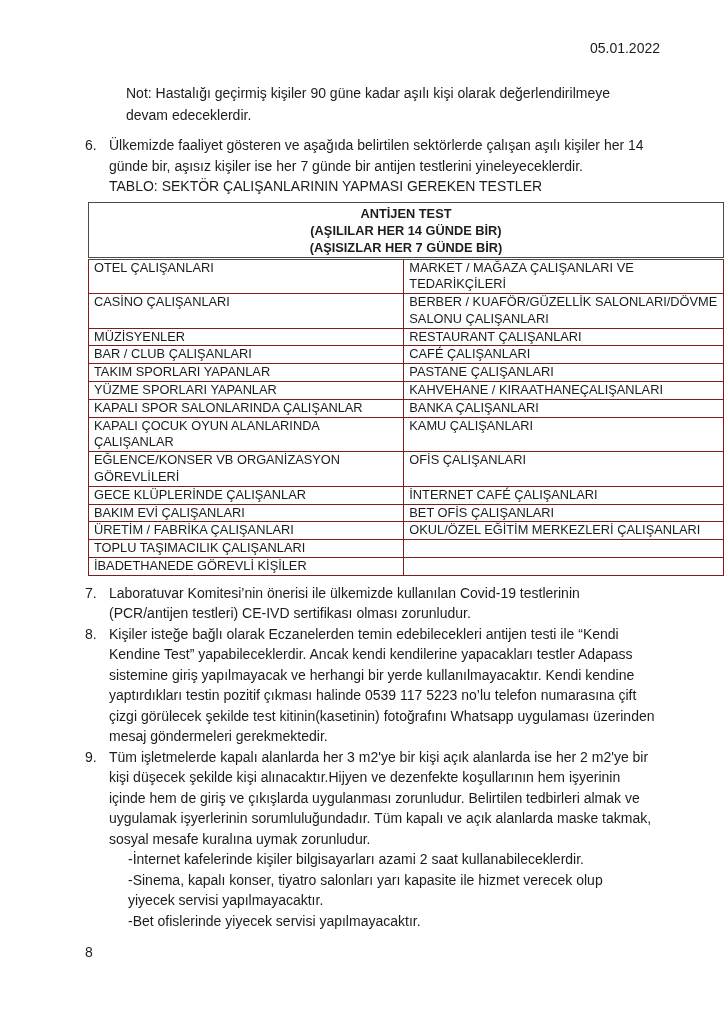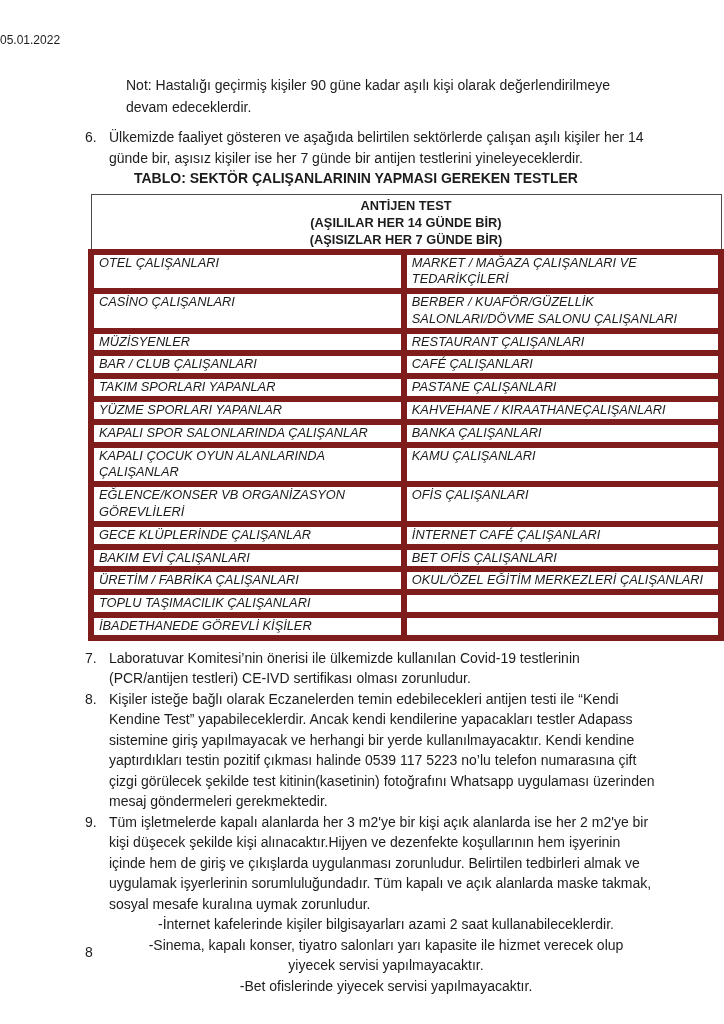--- a/index.html
+++ b/index.html
@@ -8,72 +8,70 @@
   .page {
     position: relative;
     width: 724px;
     height: 1024px;
     margin: 0 auto;
     background: #ffffff;
     color: #1c1c1c;
     overflow: hidden;
   }
   .date {
-    padding: 32px 64px 0 0;
-    text-align: left;
-    font-size: 12px;
+    padding: 40px 64px 0 0;
+    text-align: right;
+    font-size: 14px;
     line-height: 17px;
   }
   .note {
     margin: 26px 108px 0 126px;
     font-weight: 400;
     font-size: 14px;
     line-height: 21.5px;
   }
   .item {
     display: flex;
     margin: 0 66px 0 85px;
     font-size: 14px;
     line-height: 20.5px;
   }
   .item .num { flex: 0 0 24px; }
   .item .body { flex: 1; }
   .item6 { margin-top: 9px; }
-  .table-caption { font-weight: 700; margin-left: 25px; }
+  .table-caption { font-weight: 400; }
   table.sector-table {
     border-collapse: collapse;
     width: 636px;
     margin: 5px 0 0 88px;
     border: 1.5px solid #4a4a4a;
   }
   table.sector-table th {
     font-weight: 700;
     text-align: center;
     font-size: 12.8px;
     line-height: 17px;
     padding: 2px 4px 1px 4px;
     border: 1.5px solid #4a4a4a;
     border-bottom: 3px double #4a4a4a;
   }
   table.sector-table td {
-    font-style: italic;
     font-size: 12.8px;
     line-height: 16.8px;
     padding: 0 5px;
-    border: 6px solid #7f1d1d;
+    border: 1px solid #7f1d1d;
     vertical-align: top;
   }
   table.sector-table td.left  { width: 290px; }
   table.sector-table td.right { width: 294px; }
   .item7 { margin-top: 7px; }
   .subitems {
     margin: 0 80px 0 128px;
     font-size: 14px;
     line-height: 20.5px;
-    text-align: center;
   }
   .pagenum {
     position: absolute;
     left: 85px;
     top: 944px;
     font-size: 14px;
   }
 </style>
 </head>
 <body>

